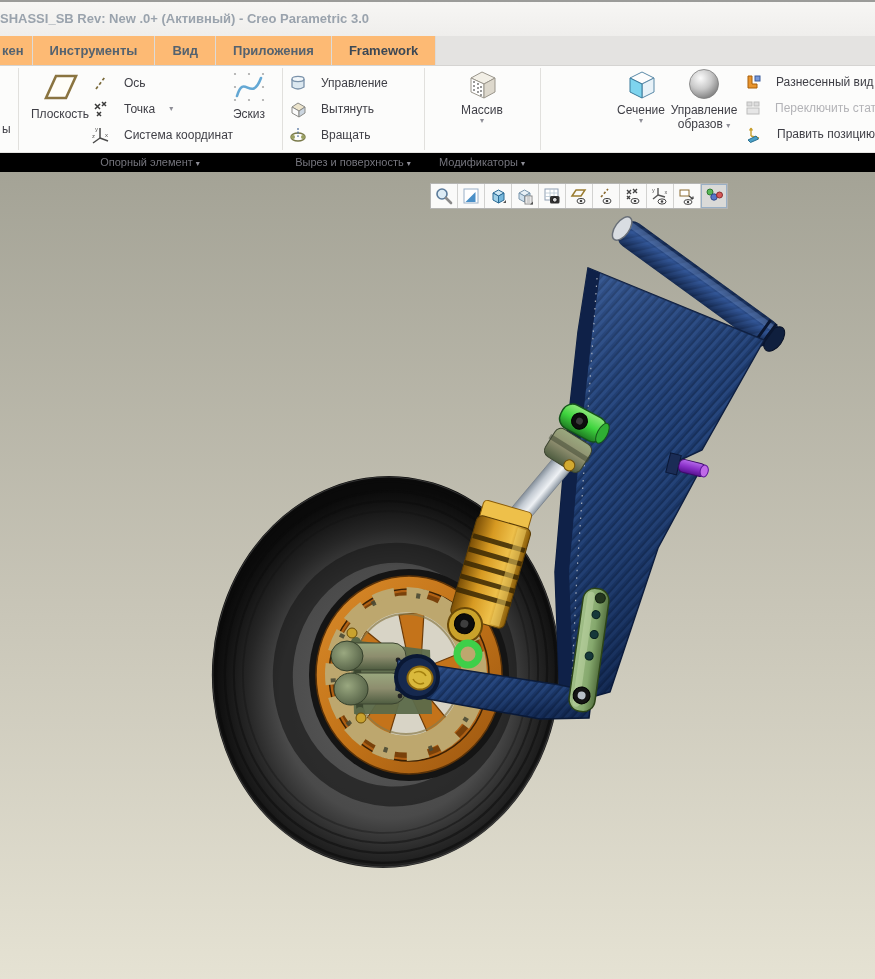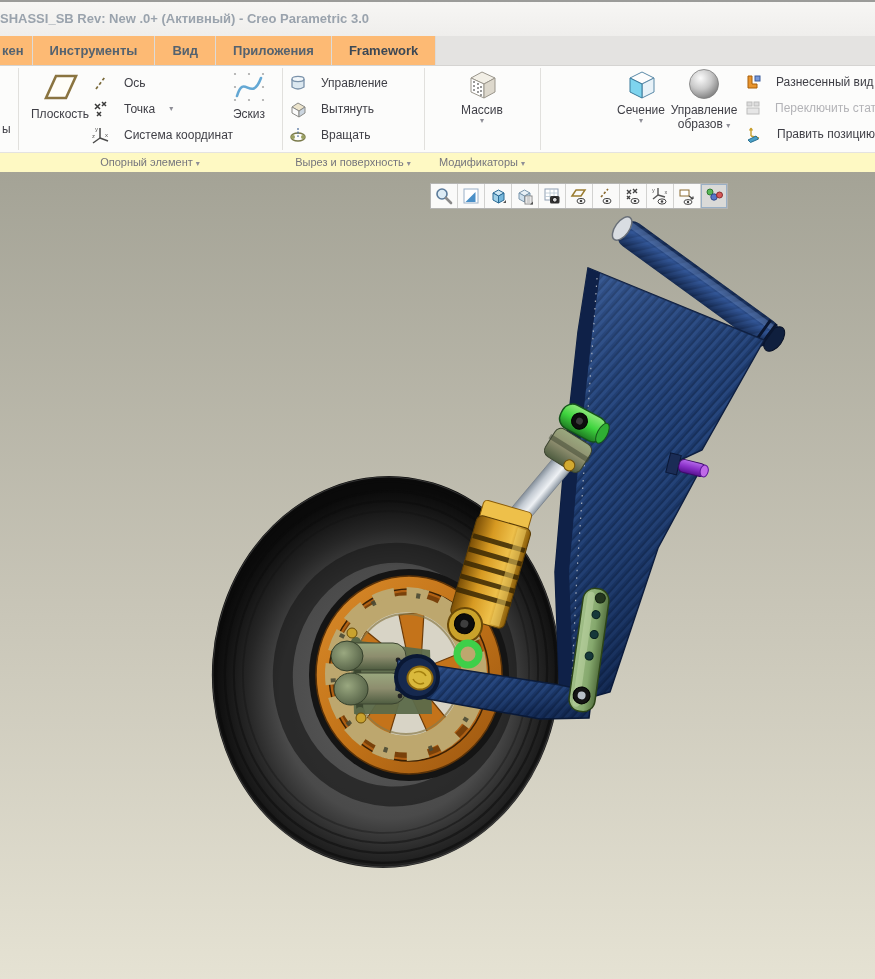--- a/index.html
+++ b/index.html
@@ -23,21 +23,21 @@
   .vsep{position:absolute;top:2px;bottom:2px;width:1px;background:#e1e0dd;}
   .rbtn-lg{position:absolute;display:flex;flex-direction:column;align-items:center;
     font-size:12px;color:#3f3f46;text-align:center;line-height:14px;cursor:default;justify-content:center;}
   .rbtn-lg .icon{display:block;margin-bottom:3px;}
   .rbtn-sm{position:absolute;height:24px;display:flex;align-items:center;gap:14px;
     font-size:12px;color:#3f3f46;white-space:nowrap;cursor:default;}
   .arrow{font-size:8px;color:#8e8e96;line-height:8px;}
   .grayed{color:#b3b3b7 !important;}
   .sliver-label{position:absolute;left:2px;top:56px;font-size:12px;color:#3f3f46;}
   
-  .grouprow{position:absolute;top:152px;left:0;right:0;height:20px;background:#fef9c3;
+  .grouprow{position:absolute;top:152px;left:0;right:0;height:20px;background:#000000;
     border-top:1px solid #e4e3e1;box-sizing:border-box;font-size:11px;color:#75757d;}
   .gl{position:absolute;top:0;height:20px;line-height:19px;text-align:center;white-space:nowrap;}
   
   .viewport{position:absolute;top:172px;left:0;width:875px;height:807px;
     background:linear-gradient(#a4a396,#c9c6b8 55%,#e5e2d3);}
   .gtoolbar{position:absolute;top:11px;left:430px;display:flex;background:#fafaf9;
     border:1px solid #b5b5b3;}
   .gbtn{width:26px;height:24px;display:flex;align-items:center;justify-content:center;
     border-right:1px solid #d2d2d0;background:#fafaf9;}
   .gbtn:last-child{border-right:none;}

